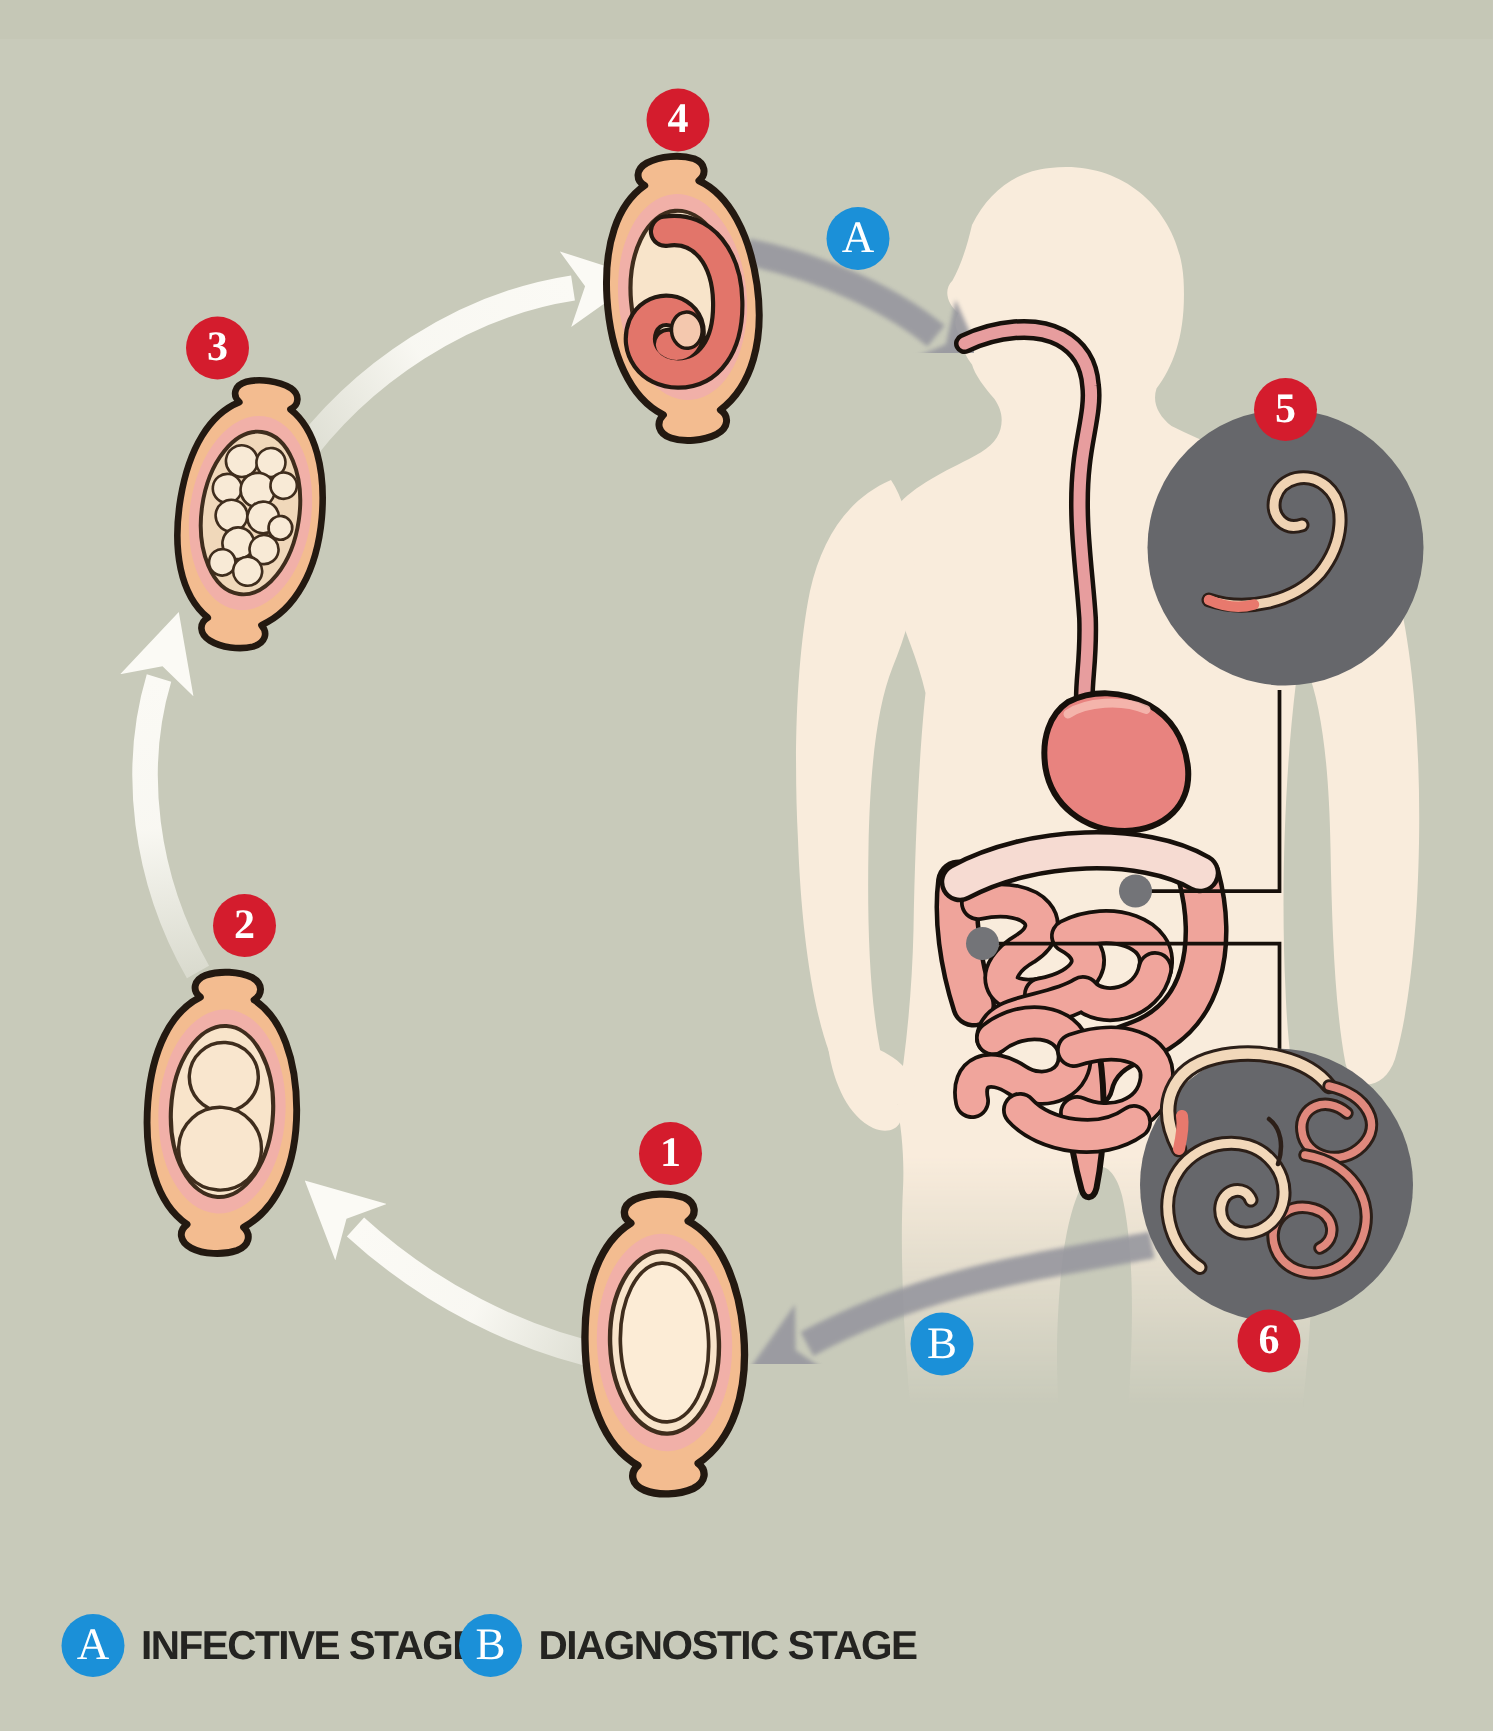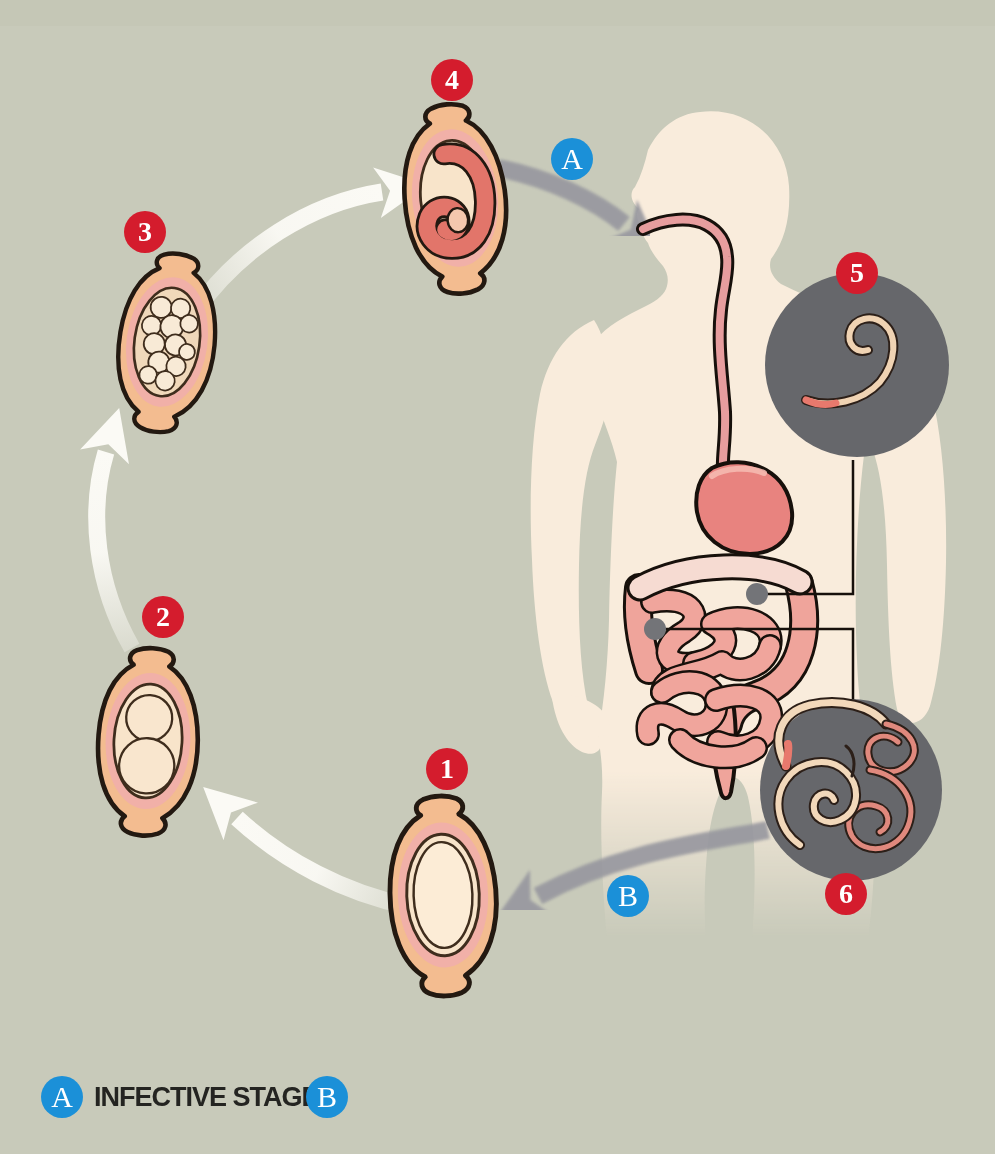--- a/index.html
+++ b/index.html
@@ -292,15 +292,16 @@
   <div class="legend-item" style="left:41px;top:1076px;">
     <div class="badge blue">
         <span>A</span>
       </div>
     <span class="legend-text">INFECTIVE STAGE</span>
   </div>
   <div class="legend-item" style="left:306px;top:1076px;">
     <div class="badge blue">
         <span>B</span>
       </div>
+    <span class="legend-text">DIAGNOSTIC STAGE</span>
   </div>
 
 </div>
 
 </body></html>

